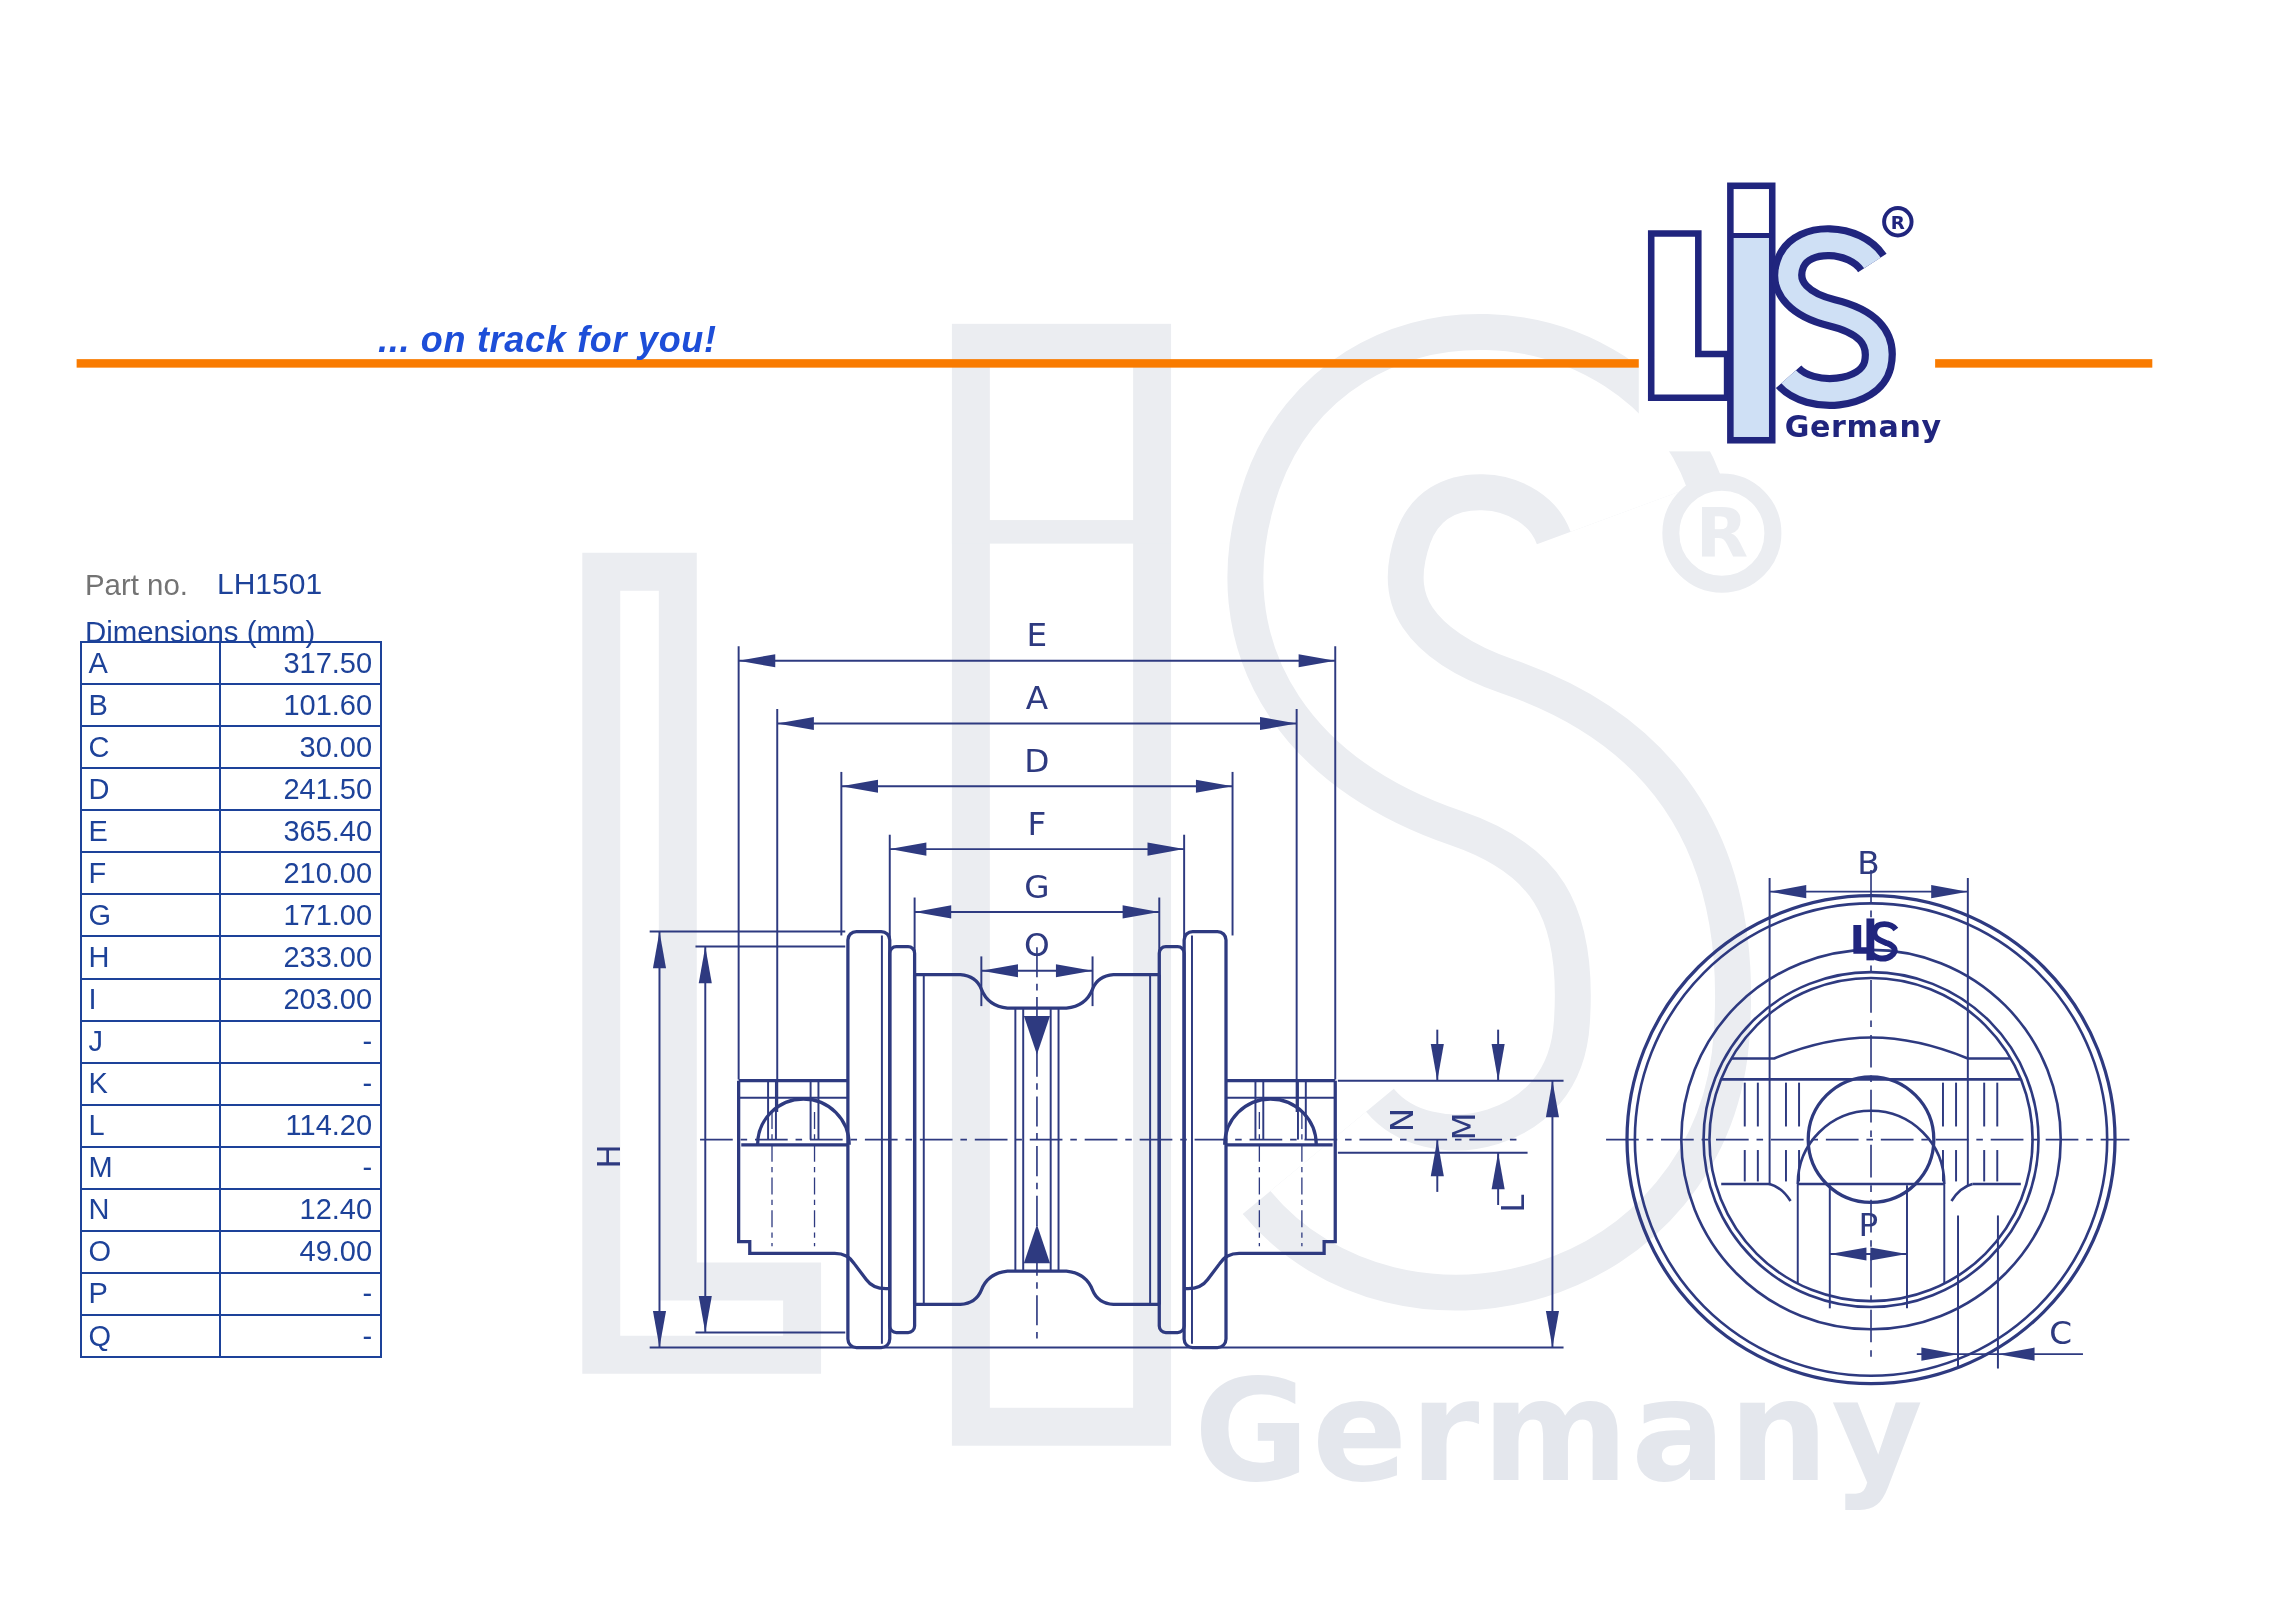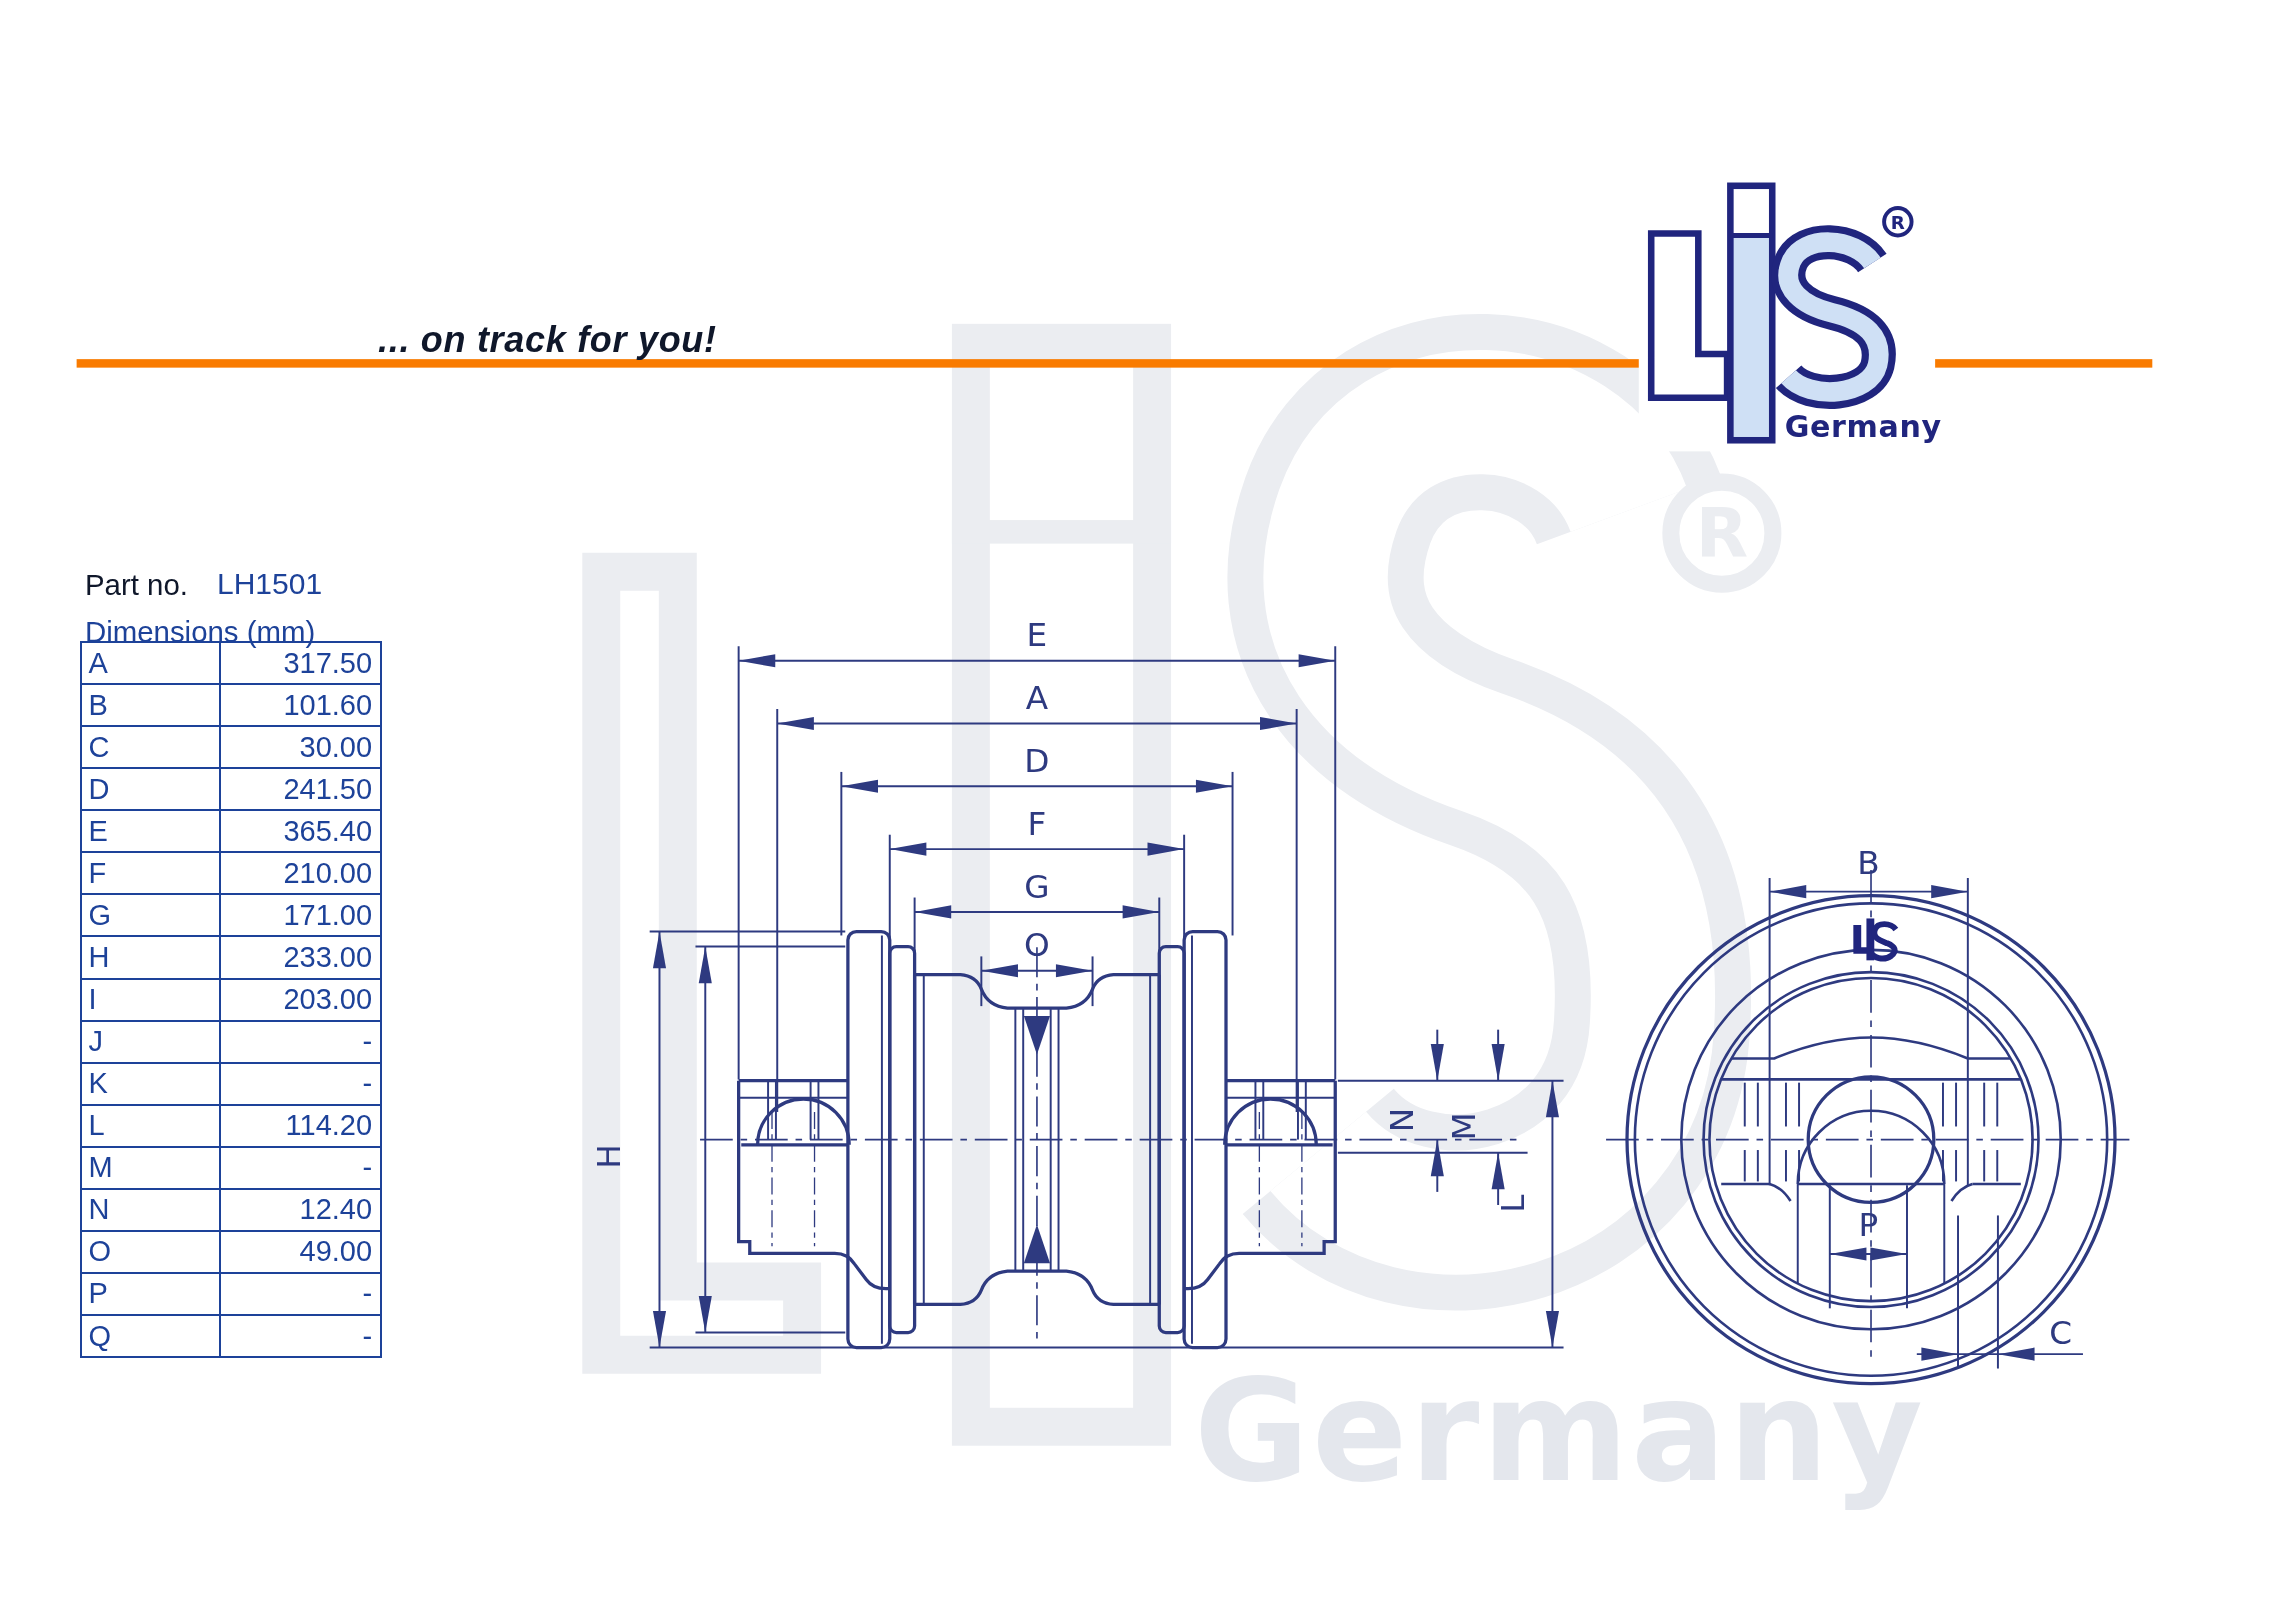--- a/index.html
+++ b/index.html
@@ -1,21 +1,21 @@
 <!DOCTYPE html>
 <html style="font-size:10.5px"><head>
 <meta charset="utf-8">
 <style>
   html,body{margin:0;padding:0;background:#fff;}
   .page{position:relative;width:2295px;height:1623px;background:#ffffff;overflow:hidden;
         font-family:"Liberation Sans", sans-serif;}
   .abs{position:absolute;}
   #slogan{left:378px;top:319px;font-size:36px;font-weight:bold;font-style:italic;
-          color:#0f172a;letter-spacing:0.7px;white-space:nowrap;z-index:30;}
-  #part-label{left:85px;top:568px;font-size:29.4px;color:#0f172a;z-index:30;}
+          color:#1d4ed8;letter-spacing:0.7px;white-space:nowrap;z-index:30;}
+  #part-label{left:85px;top:568px;font-size:29.4px;color:#737373;z-index:30;}
   #part-value{left:217px;top:567px;font-size:30px;font-weight:normal;color:#1d4299;z-index:30;}
   #dims-label{left:85px;top:606px;font-size:29.4px;color:#1d4299;z-index:30;margin-top:9px;}
   #dim-table{left:80px;top:641px;width:298px;height:713px;border:2px solid #1d4299;
              display:flex;flex-direction:column;z-index:30;background:transparent;}
   .trow{flex:1;display:flex;border-top:2px solid #1d4299;}
   .trow:first-child{border-top:none;}
   .tletter{width:130px;border-right:2px solid #1d4299;display:flex;align-items:center;
            padding-left:6.5px;font-size:29px;color:#1d4299;}
   .tvalue{flex:1;display:flex;align-items:center;justify-content:flex-end;
           padding-right:7.9px;font-size:29px;color:#1d4299;}

